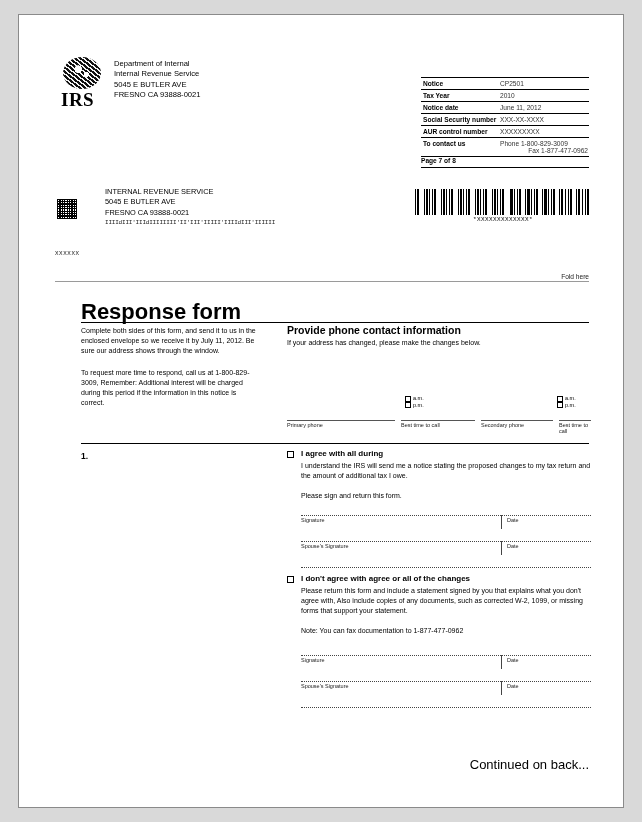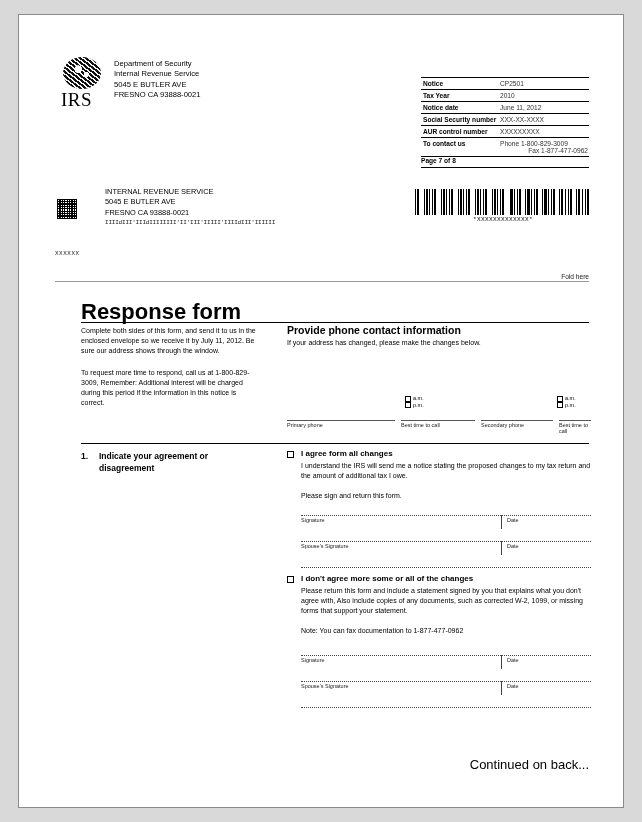--- a/index.html
+++ b/index.html
@@ -44,21 +44,21 @@
     border-radius: 50%;
     background:
       radial-gradient(circle at 40% 38%, #ffffff 0 12%, transparent 13%),
       radial-gradient(circle at 62% 55%, #ffffff 0 8%, transparent 9%),
       repeating-linear-gradient(38deg, #111 0 2px, #f4f4f4 2px 3.4px),
       #1c1c1c;
     margin-left: 2px;
   }
   .irs-word {
     font-family: "Liberation Serif", serif;
-    font-weight: normal;
+    font-weight: bold;
     font-size: 19px;
     letter-spacing: 0.5px;
     line-height: 20px;
     margin-top: 1px;
   }
   .agency {
     position: absolute;
     left: 95px;
     top: 44px;
     font-size: 7.6px;
@@ -319,21 +319,21 @@
 
 <div class="page">
 
   <div class="header">
     <div class="irs-logo">
       <div class="irs-seal"></div>
       <div class="irs-word">IRS</div>
     </div>
 
     <div class="agency">
-      <div>Department of Security</div>
+      <div>Department of Internal</div>
       <div>Internal Revenue Service</div>
       <div>5045 E BUTLER AVE</div>
       <div>FRESNO CA 93888-0021</div>
     </div>
 
     <table class="notice-table">
       <tbody>
           <tr>
         <td class="lbl">Notice</td>
         <td class="val">CP2501</td>
@@ -416,25 +416,24 @@
     <div class="fieldline" style="left:272px; top:25px; width:32px;"></div>
 
     <div class="fieldlabel" style="left:0; top:27px;">Primary phone</div>
     <div class="fieldlabel" style="left:114px; top:27px;">Best time to call</div>
     <div class="fieldlabel" style="left:194px; top:27px;">Secondary phone</div>
     <div class="fieldlabel" style="left:272px; top:27px;">Best time to call</div>
   </div>
 
   <div class="q-rule"></div>
   <div class="q-num">1.</div>
-  <div class="q-text">Indicate your agreement or disagreement</div>
 
   <div class="opt" style="top:434px;">
     <span class="cb"></span>
-    <div class="head">I agree form all changes</div>
+    <div class="head">I agree with all during</div>
     <div class="body">
       <p>I understand the IRS will send me a notice stating the proposed changes to my tax return and the amount of additional tax I owe.</p>
       <p>Please sign and return this form.</p>
     </div>
   </div>
 
   <div class="siglines" style="top:500px;">
     <div class="sigrow">
       <div class="l"></div>
       <div class="lbl">Signature</div>
@@ -447,21 +446,21 @@
       <div class="vl"></div>
       <div class="dt">Date</div>
     </div>
     <div class="sigrow" style="height:6px;">
       <div class="l"></div>
     </div>
   </div>
 
   <div class="opt" style="top:559px;">
     <span class="cb"></span>
-    <div class="head">I don't agree more some or all of the changes</div>
+    <div class="head">I don't agree with agree or all of the changes</div>
     <div class="body">
       <p>Please return this form and include a statement signed by you that explains what you don't agree with, Also include copies of any documents, such as corrected W-2, 1099, or missing forms that support your statement.</p>
       <p>Note: You can fax documentation to 1-877-477-0962</p>
     </div>
   </div>
 
   <div class="siglines" style="top:640px;">
     <div class="sigrow">
       <div class="l"></div>
       <div class="lbl">Signature</div>

